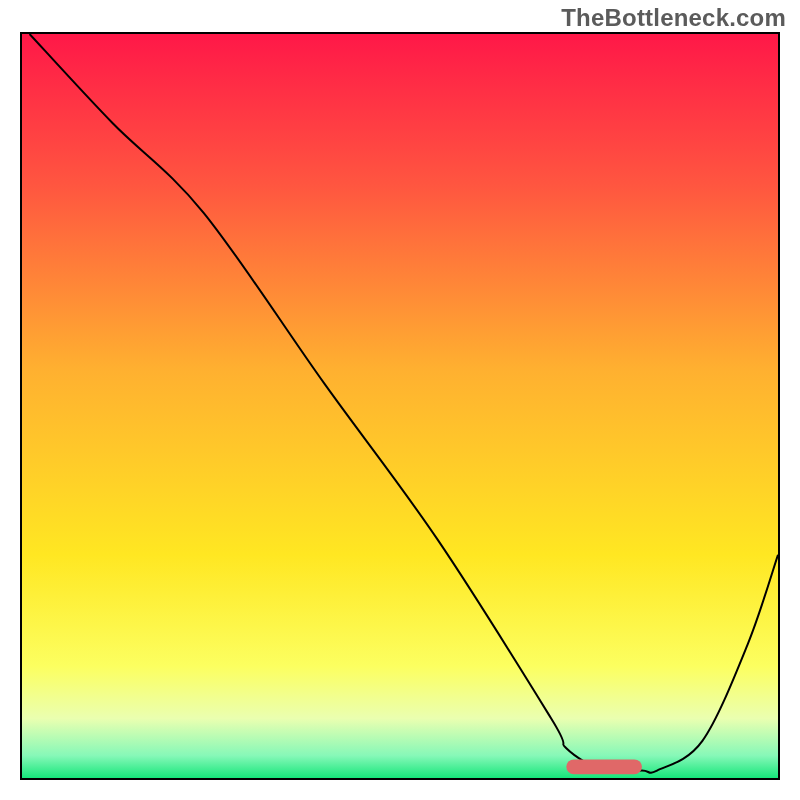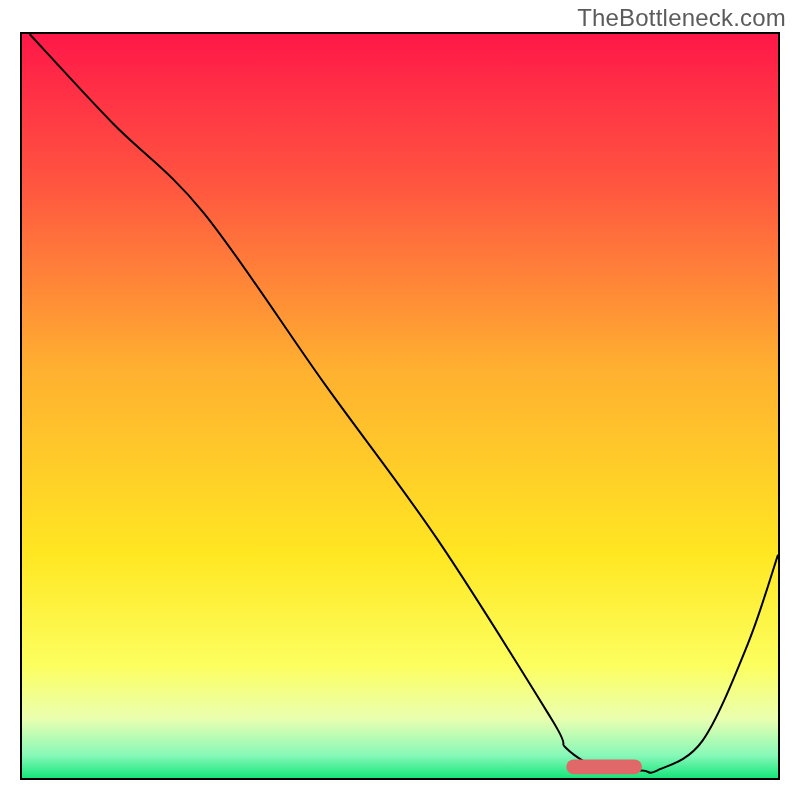--- a/index.html
+++ b/index.html
@@ -13,21 +13,21 @@
   .container {
     position: relative;
     width: 800px;
     height: 800px;
   }
   .watermark {
     position: absolute;
     top: 4px;
     right: 14px;
     font-size: 24px;
-    font-weight: normal;
+    font-weight: bold;
     color: #5b5b5b;
     letter-spacing: 0.2px;
   }
   .plot {
     position: absolute;
     left: 20px;
     top: 32px;
     width: 760px;
     height: 748px;
     border: 2px solid #000;

